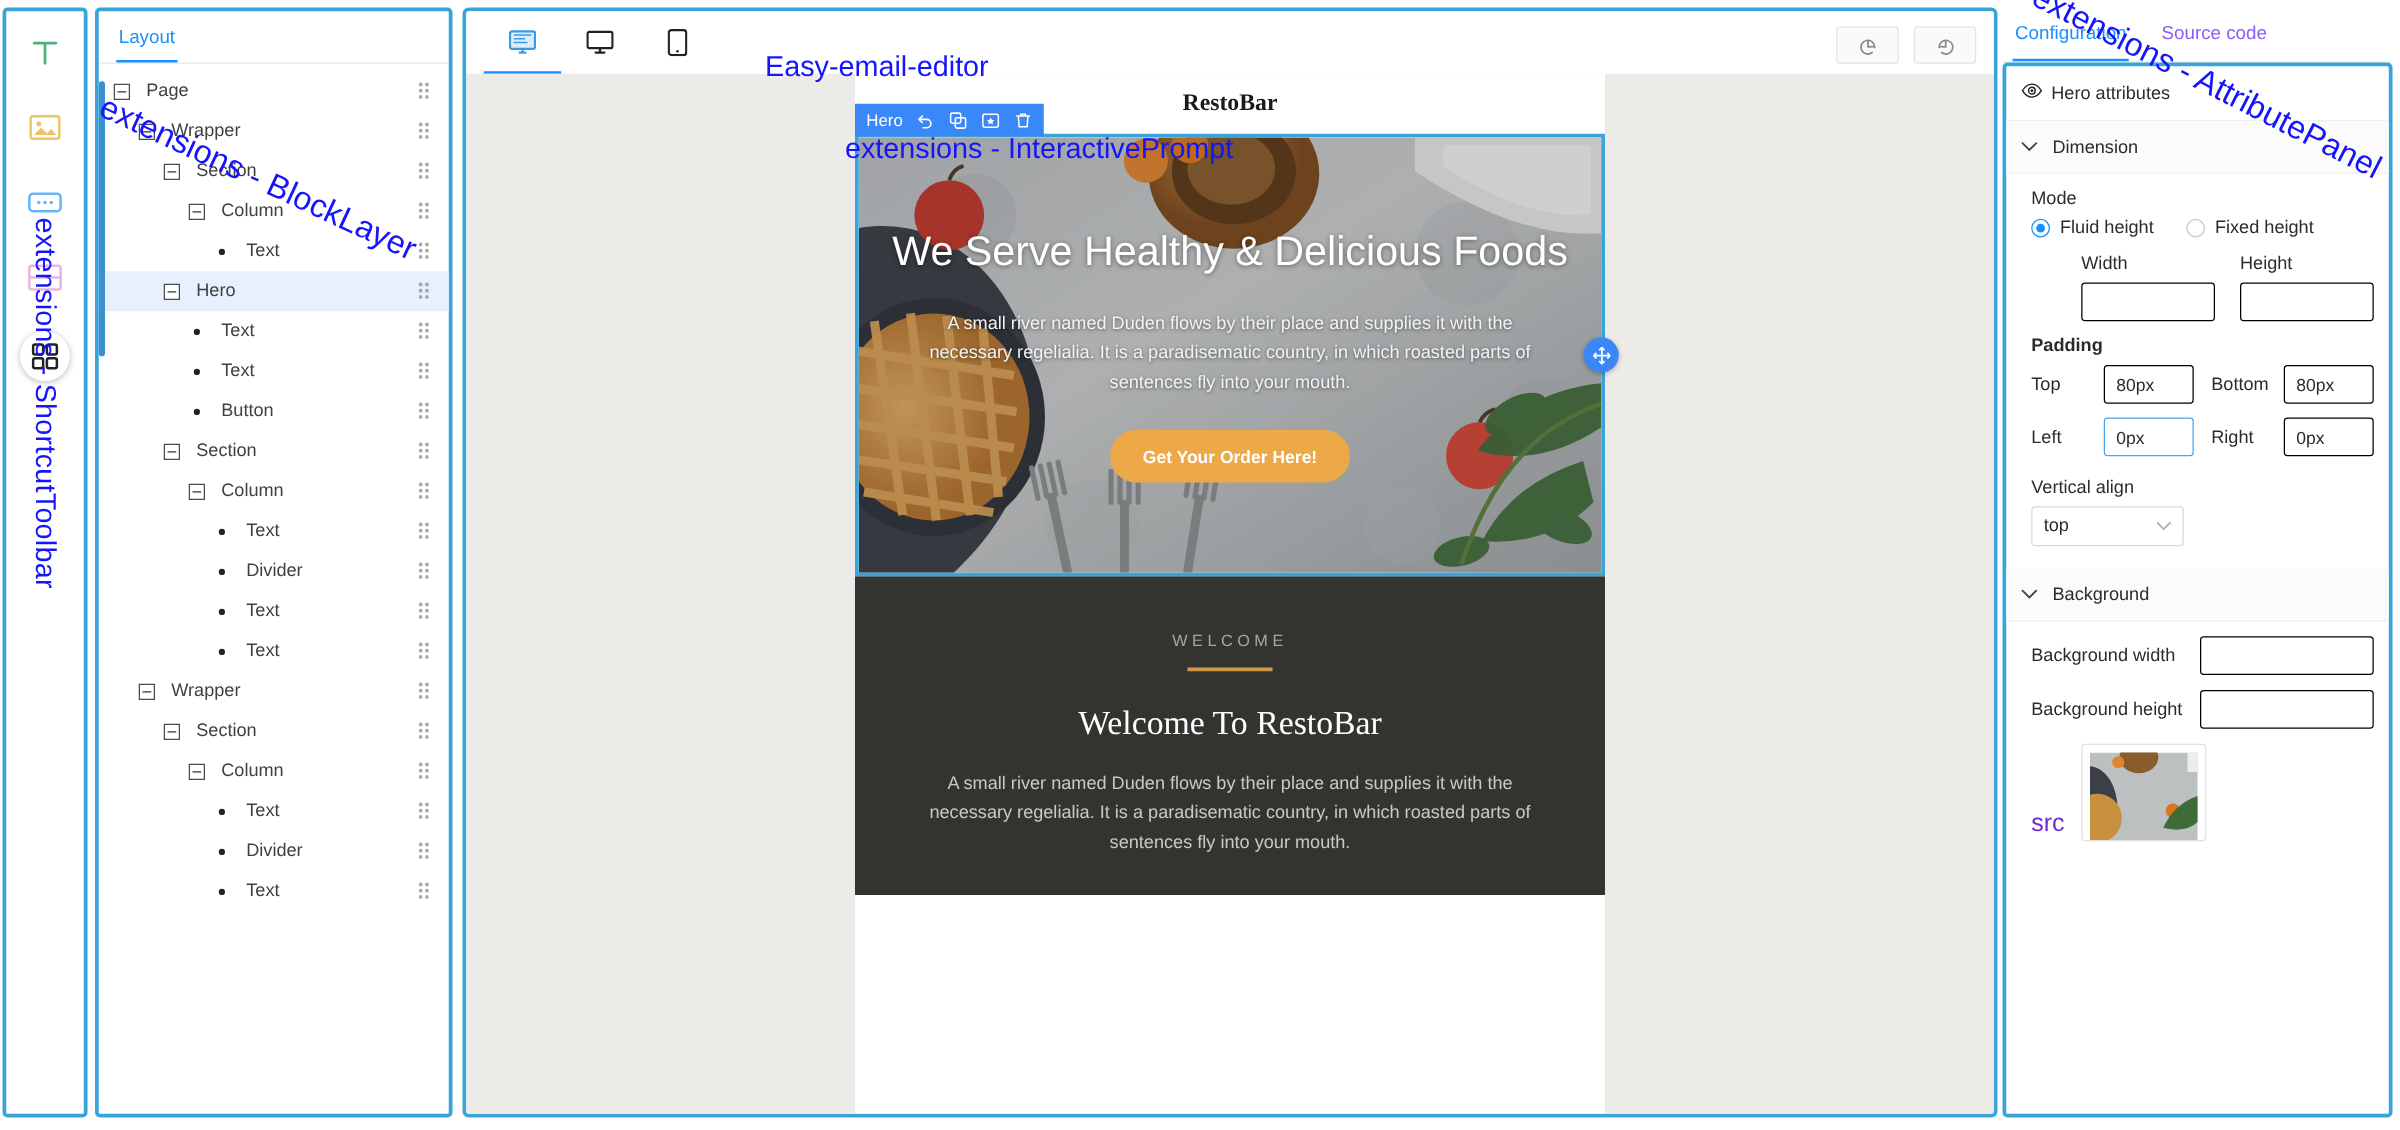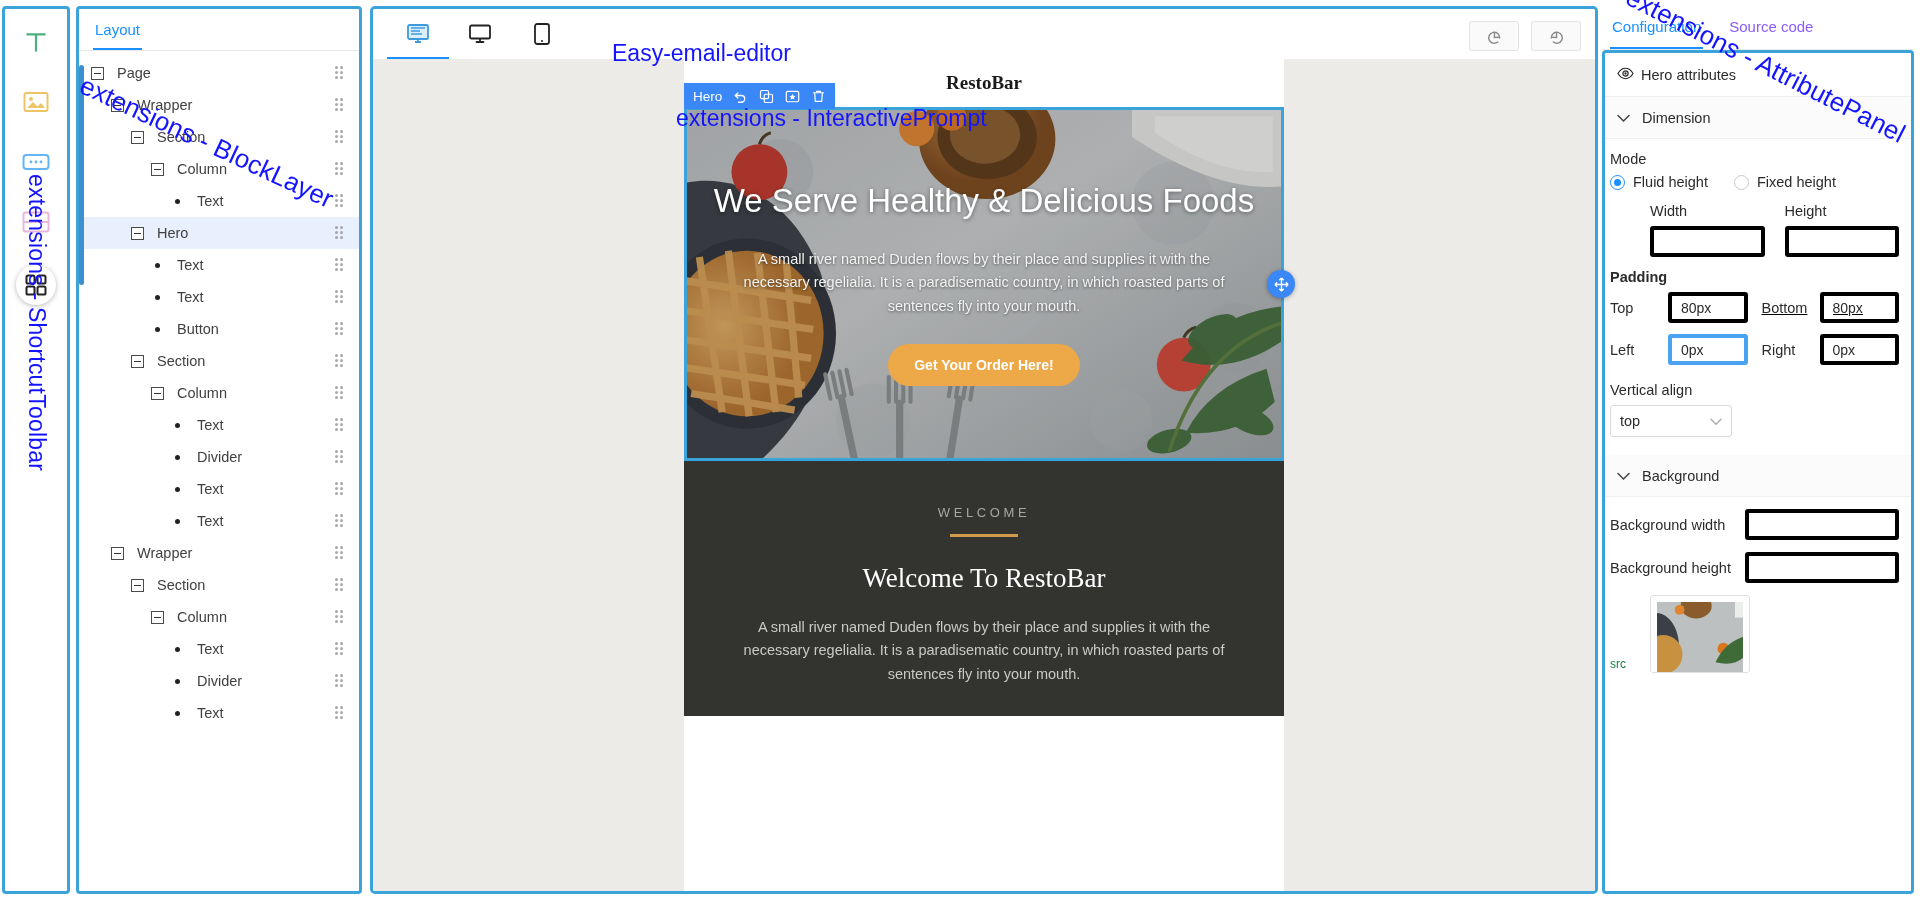--- a/index.html
+++ b/index.html
@@ -414,21 +414,21 @@
     display: flex; align-items: center; gap: 12px;
     padding: 0 12px;
     font-size: 14.5px;
     color: #2b2b2b;
     background: #fbfbfb;
     border-bottom: 1px solid #f0f0f0;
     cursor: pointer;
     flex: 0 0 auto;
   }
   .chev { display:inline-block; }
-  .attr-body { padding: 12px 12px 6px 5px; }
+  .attr-body { padding: 12px 12px 6px 20px; }
   .f-label {
     font-size: 14.5px;
     color: #2b2b2b;
     margin-bottom: 7px;
   }
   .f-label.bold { font-weight: bold; }
   .radio-row { display: flex; align-items: center; gap: 26px; margin-bottom: 13px; }
   .radio { display: flex; align-items: center; gap: 8px; cursor: pointer; font-size: 14.5px; color: #2b2b2b;}
   .radio .dot {
     width: 15px; height: 15px; border-radius: 50%;
@@ -438,21 +438,21 @@
   .radio.checked .dot { border-color: #1890ff; }
   .radio.checked .dot::after {
     content:""; position:absolute; left:3px; top:3px;
     width: 7px; height:7px; border-radius:50%; background:#1890ff;
   }
   .two-col { display: flex; gap: 20px; margin-bottom: 12px; margin-left: 40px; }
   .two-col > div { flex: 1 1 0; min-width: 0; }
   .inp {
     width: 100%;
     height: 31px;
-    border: 4px solid #000000;
+    border: 1px solid #000000;
     border-radius: 3px;
     background: #fff;
     font-size: 14px;
     color: #2b2b2b;
     padding: 0 9px;
     font-family: "Liberation Sans", sans-serif;
     outline: none;
   }
   .inp.focused { border-color: #4aa3f0; }
   .pad-row { display:flex; align-items:center; gap: 10px; margin-bottom: 11px; }
@@ -462,21 +462,21 @@
     width: 122px; height: 32px;
     border: 1px solid #d9d9d9; border-radius: 3px;
     display: flex; align-items: center; justify-content: space-between;
     padding: 0 9px; font-size: 14.5px; color: #2b2b2b;
     background:#fff; cursor: pointer;
   }
   .bg-row { display:flex; align-items:center; gap: 10px; margin-bottom: 12px; }
   .bg-row .bl { font-size: 14.5px; color:#2b2b2b; flex: 0 0 125px; }
   .bg-row .inp { flex: 1 1 0; }
   .src-row { display:flex; align-items:flex-end; gap: 10px; }
-  .src-row .sl { font-size: 12px; color:#15803d; flex: 0 0 30px; padding-bottom:2px;}
+  .src-row .sl { font-size: 20px; color:#6d28d9; flex: 0 0 30px; padding-bottom:2px;}
   .thumb-box {
     width: 100px; height: 78px;
     border: 1px solid #e0e0e0; border-radius: 3px;
     background: #fff;
     padding: 6px 6px 0 6px;
     overflow: hidden;
   }
   .thumb-img { width: 100%; height: 100%; }
   .rot-label-attr {
     position: absolute;
@@ -1073,21 +1073,21 @@
             <input class="inp" value="" style="">
           </div>
         </div>
 
         <div class="f-label bold">Padding</div>
         <div style="display:flex; gap:14px;">
           <div class="pad-row" style="flex:1 1 0;">
             <span class="pl">Top</span>
             <input class="inp" value="80px" style="">
           </div>
-          <div class="pad-row" style="flex:1 1 0;text-decoration:underline;">
+          <div class="pad-row" style="flex:1 1 0;">
             <span class="pl">Bottom</span>
             <input class="inp" value="80px" style="">
           </div>
         </div>
         <div style="display:flex; gap:14px;">
           <div class="pad-row" style="flex:1 1 0;">
             <span class="pl">Left</span>
             <input class="inp focused" value="0px" style="">
           </div>
           <div class="pad-row" style="flex:1 1 0;">

